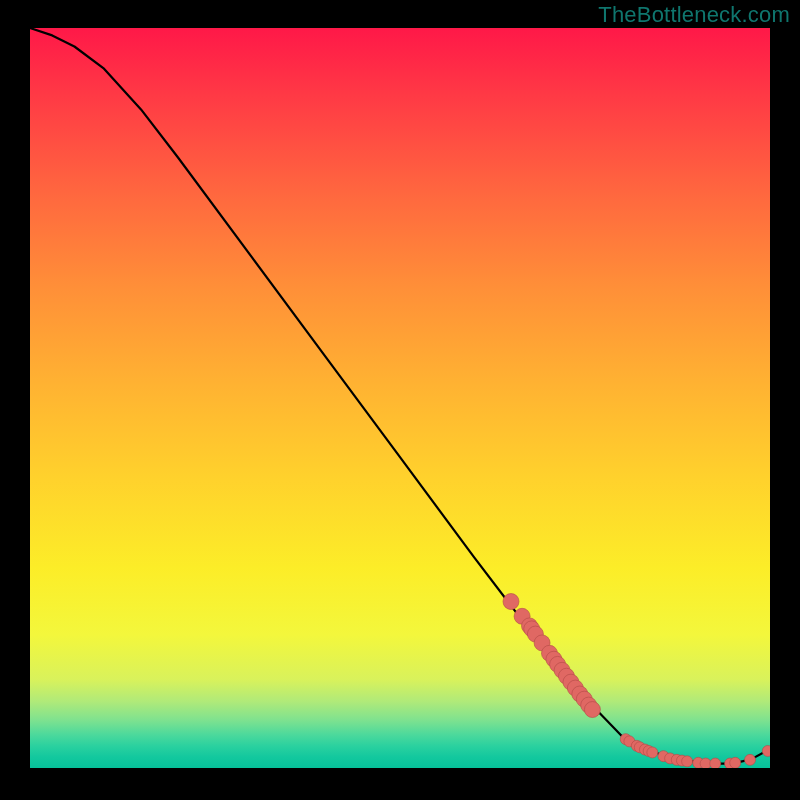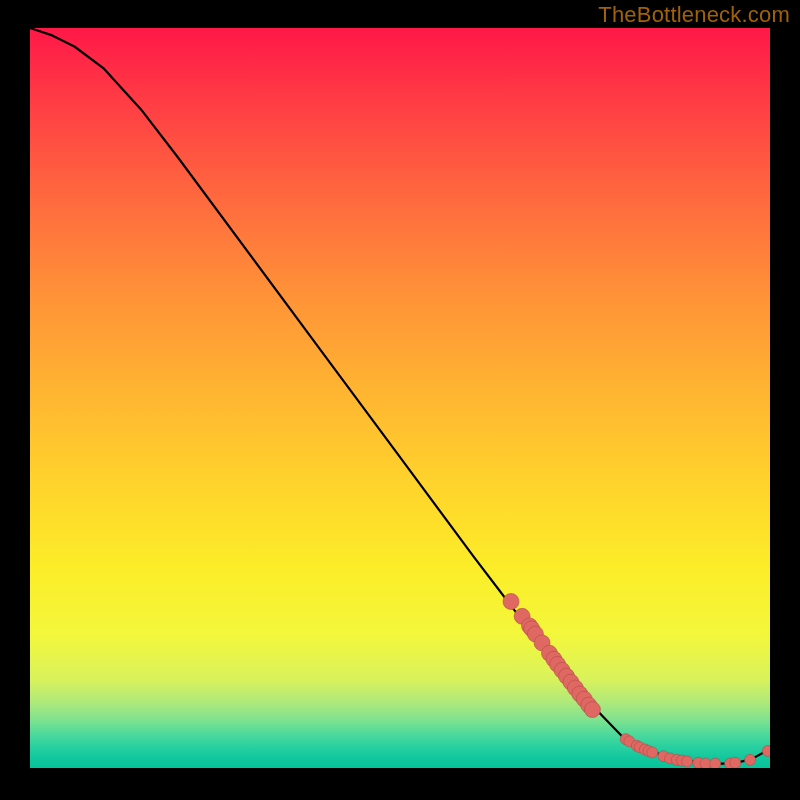--- a/index.html
+++ b/index.html
@@ -14,21 +14,21 @@
   .frame {
     position: relative;
     width: 800px;
     height: 800px;
     background: #000;
   }
   .watermark {
     position: absolute;
     top: 2px;
     right: 10px;
-    color: #a16207;
+    color: #0f766e;
     font-size: 22px;
     letter-spacing: 0.2px;
     z-index: 5;
   }
   .plot-area {
     position: absolute;
     left: 30px;
     top: 28px;
     width: 740px;
     height: 740px;

